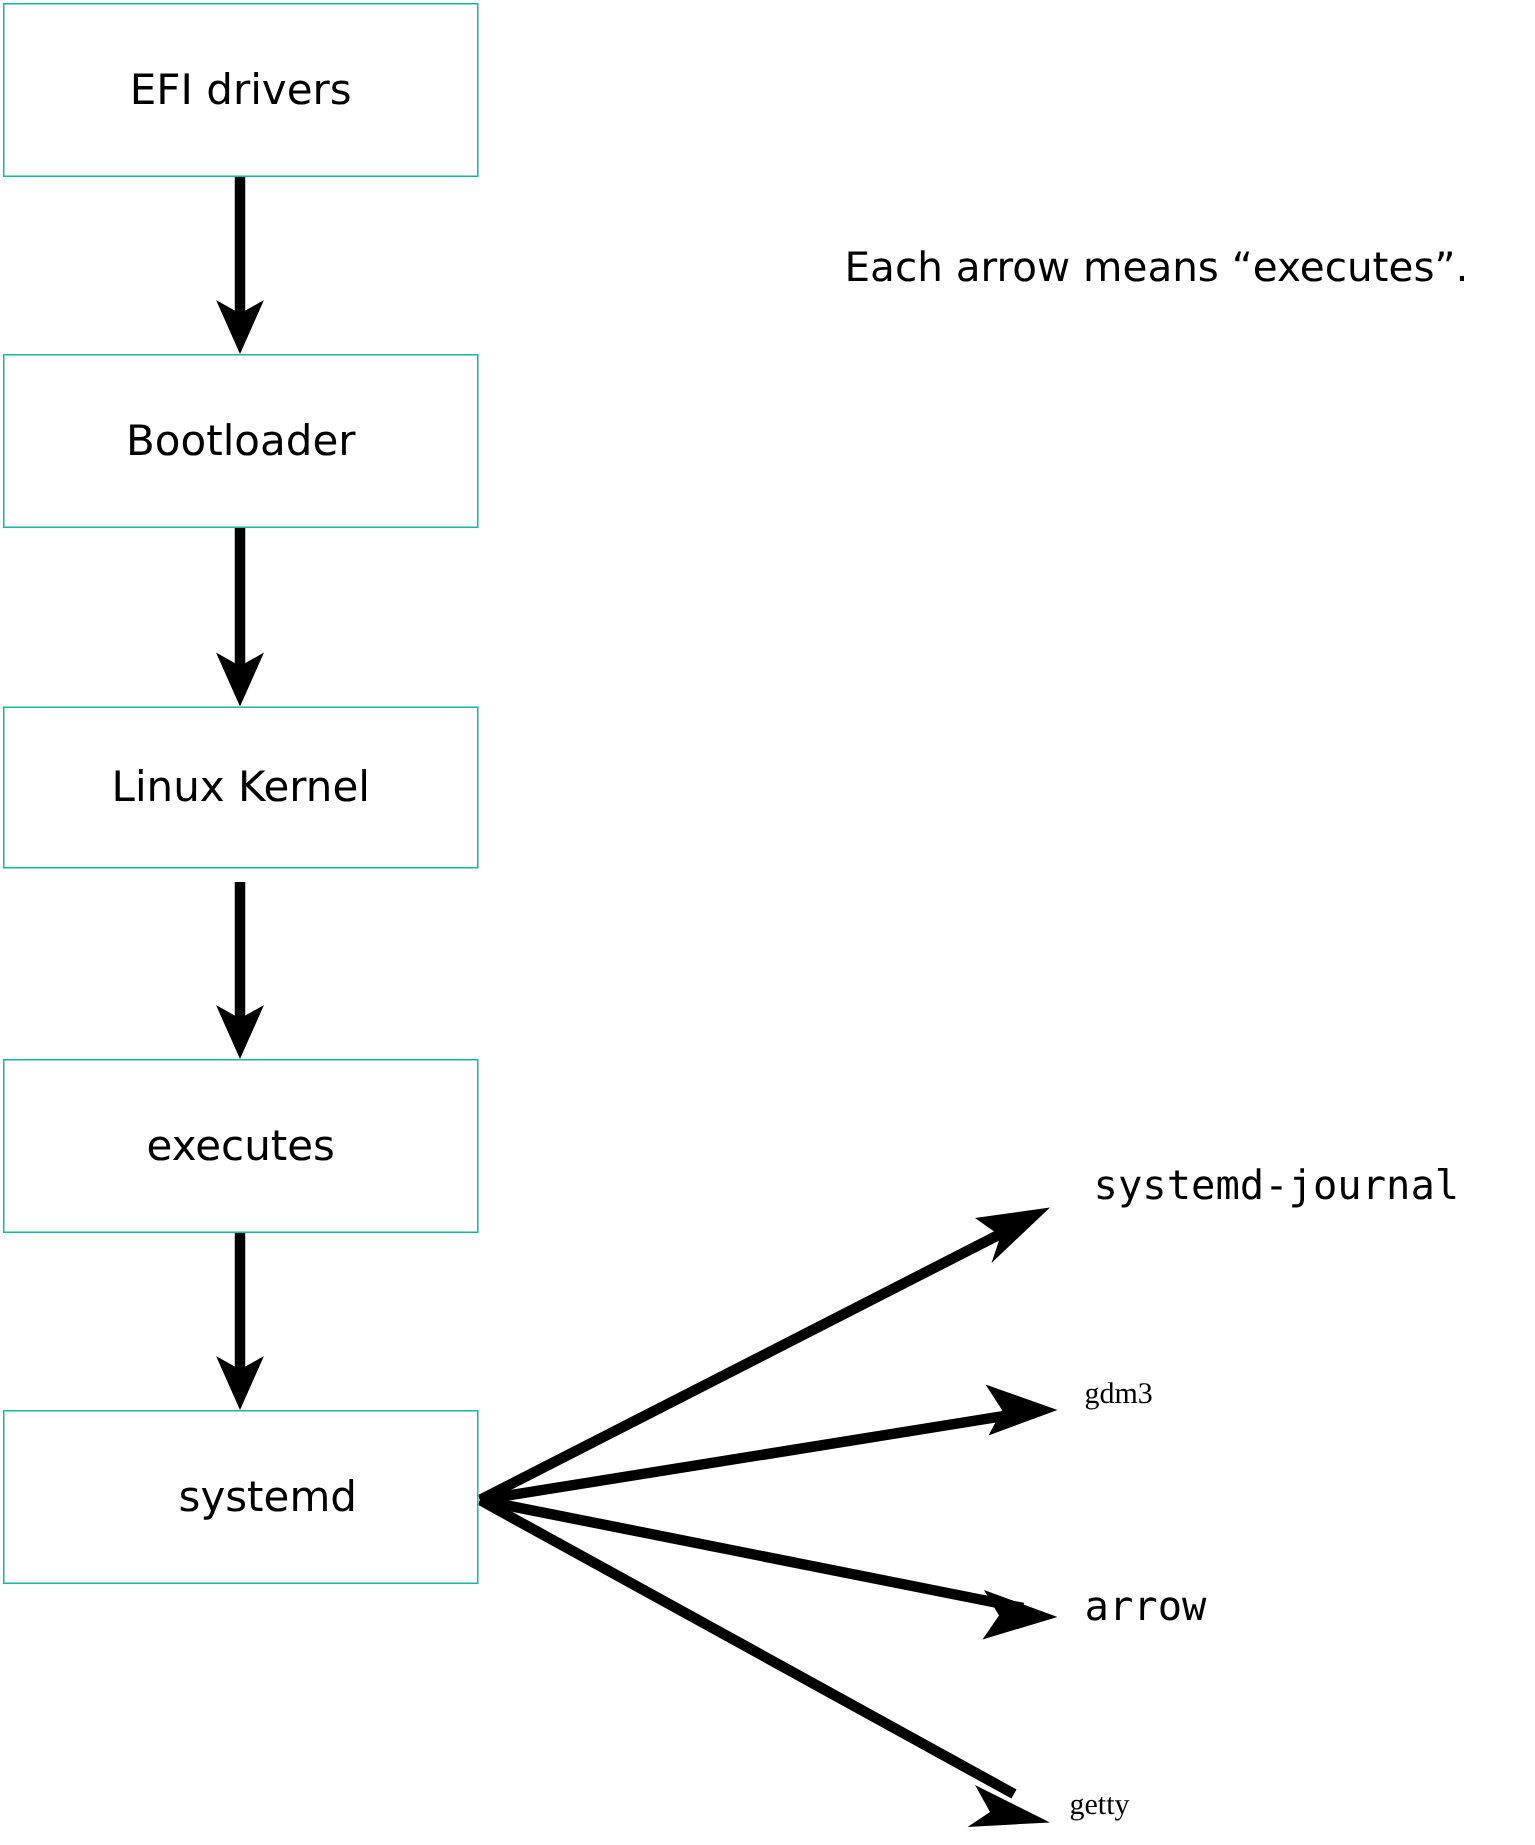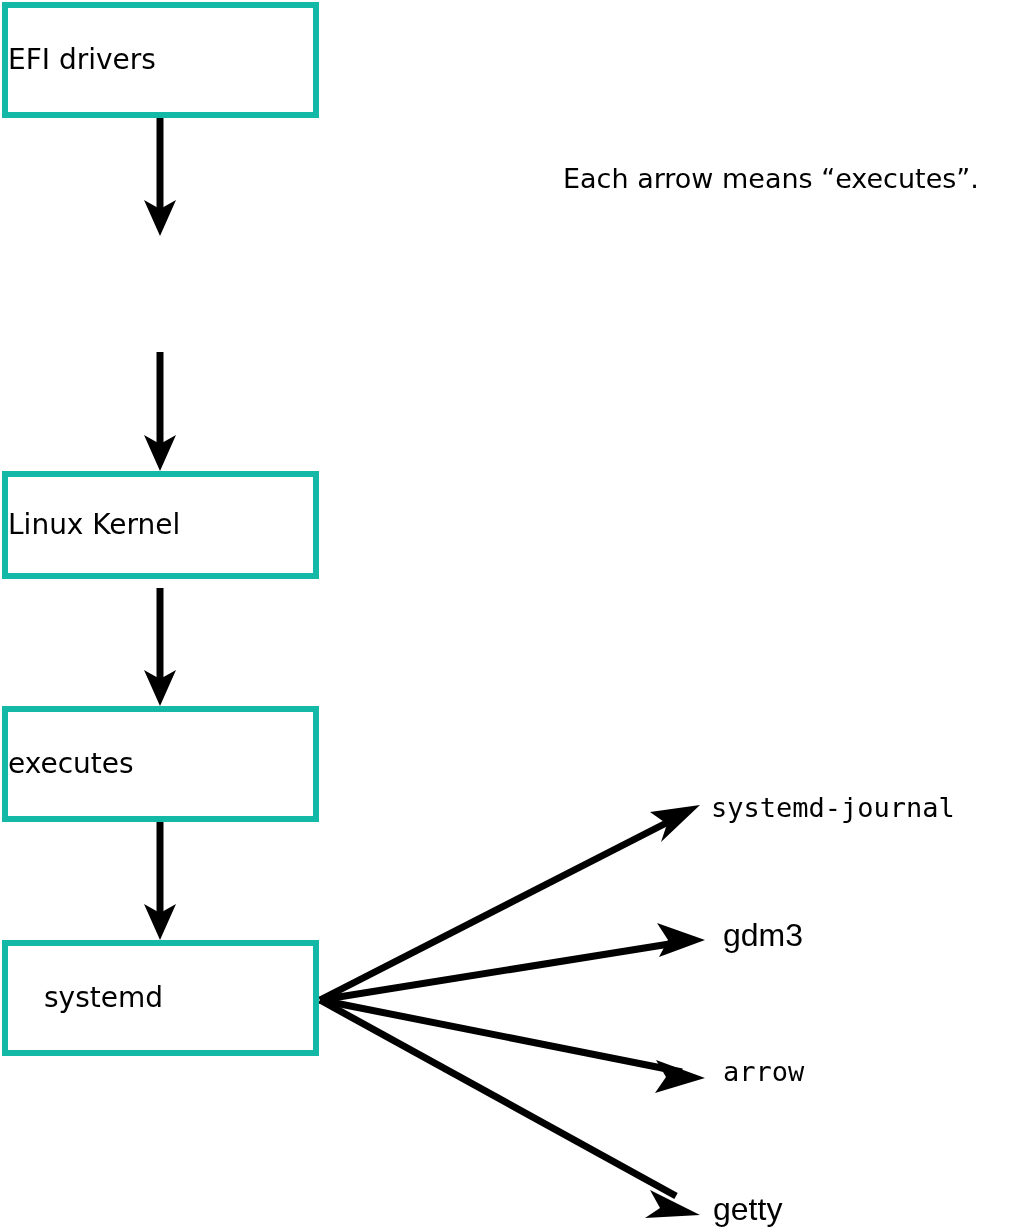--- a/index.html
+++ b/index.html
@@ -18,46 +18,46 @@
   #diagram-svg {
     position: absolute;
     left: 0;
     top: 0;
     width: 1023px;
     height: 1230px;
   }
   .node-box {
     position: absolute;
     box-sizing: border-box;
-    border: 6px solid #14b8a6;
+    border: 1px solid #14b8a6;
     background: #ffffff;
     display: flex;
     align-items: center;
-    justify-content: flex-start;
+    justify-content: center;
   }
   .node-label {
     font-family: "DejaVu Sans", sans-serif;
     font-size: 28px;
     color: #000000;
     line-height: 1;
     white-space: nowrap;
   }
   .leaf-label {
     position: absolute;
     color: #000000;
     line-height: 1;
     white-space: nowrap;
   }
   .leaf-label.mono {
     font-family: "DejaVu Sans Mono", monospace;
     font-size: 27px;
   }
   .leaf-label.sans {
-    font-family: Liberation Sans, sans-serif;
-    font-size: 32px;
+    font-family: Liberation Serif, serif;
+    font-size: 20px;
   }
   .caption {
     position: absolute;
     font-family: "DejaVu Sans", sans-serif;
     font-size: 27px;
     color: #000000;
     line-height: 1;
     white-space: nowrap;
     text-align: right;
   }
@@ -101,36 +101,39 @@
     <g>
       <line x1="320" y1="1000" x2="676" y2="1196" stroke="#000" stroke-width="7"></line>
       <polygon points="700,1215 650,1190 660,1208 645,1218" fill="#000"></polygon>
     </g>
   </svg>
 
   <div class="node-box" style="left:2px; top:2px; width:317px; height:116px;">
     <span class="node-label">EFI drivers</span>
   </div>
 
+  <div class="node-box" style="left:2px; top:236px; width:317px; height:116px;">
+    <span class="node-label">Bootloader</span>
+  </div>
 
   <div class="node-box" style="left:2px; top:471px; width:317px; height:108px;">
     <span class="node-label">Linux Kernel</span>
   </div>
 
   <div class="node-box" style="left:2px; top:706px; width:317px; height:116px;">
     <span class="node-label">executes</span>
   </div>
 
   <div class="node-box" style="left:2px; top:940px; width:317px; height:116px;padding-left:36px;">
     <span class="node-label">systemd</span>
   </div>
 
   <div class="caption" style="left:563px; top:165px;">Each arrow means “executes”.</div>
 
-  <div class="leaf-label mono" style="left:711px; top:777px;margin-top:17px;">systemd-journal</div>
+  <div class="leaf-label mono" style="left:729px; top:777px;">systemd-journal</div>
 
   <div class="leaf-label sans" style="left:723px; top:919px;">gdm3</div>
 
   <div class="leaf-label mono" style="left:723px; top:1058px;">arrow</div>
 
   <div class="leaf-label sans" style="left:713px; top:1193px;">getty</div>
 
 </div>
 
 </body></html>

